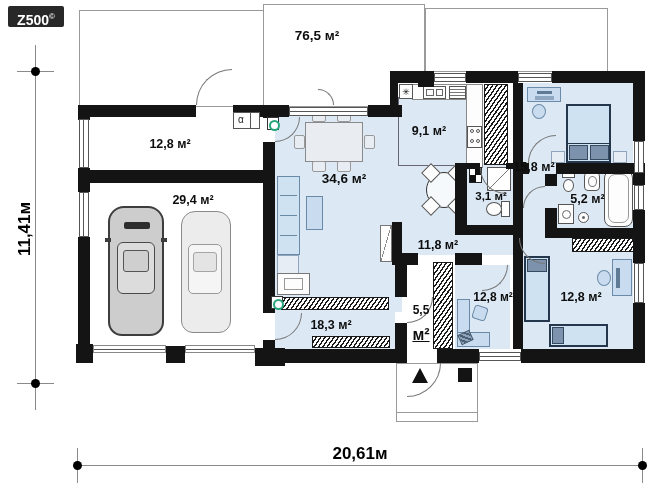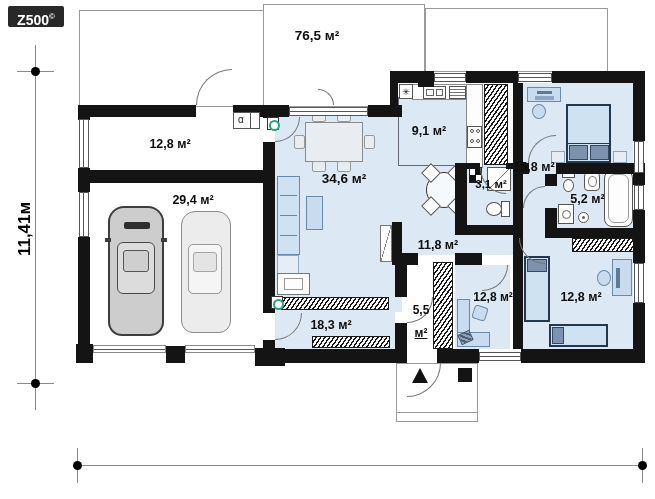--- a/index.html
+++ b/index.html
@@ -245,38 +245,39 @@
   </div>
   <div class="abs" style="left:412px;top:368px;width:0;height:0;border-left:8px solid transparent;border-right:8px solid transparent;border-bottom:15px solid #111;"></div>
   <div class="wall" style="left:458px;top:368px;width:14px;height:14px;"></div>
 
   <div class="lbl lbl-big" style="left:267px;top:28px;width:100px;">76,5 м²</div>
   <div class="lbl" style="left:125px;top:137px;width:90px;">12,8 м²</div>
   <div class="lbl" style="left:148px;top:193px;width:90px;">29,4 м²</div>
   <div class="lbl lbl-big" style="left:308px;top:171px;width:72px;">34,6 м²</div>
   <div class="lbl" style="left:399px;top:124px;width:60px;">9,1 м²</div>
   <div class="lbl" style="left:504px;top:120px;width:60px;margin-top:40px;">15,8 м²</div>
-  <div class="lbl" style="left:466px;top:178px;width:50px;font-size:11.5px;">3,1 м²</div>
+  <div class="lbl" style="left:466px;top:190px;width:50px;font-size:11.5px;">3,1 м²</div>
   <div class="lbl" style="left:560px;top:192px;width:55px;">5,2 м²</div>
   <div class="lbl" style="left:408px;top:238px;width:60px;">11,8 м²</div>
   <div class="lbl" style="left:463px;top:290px;width:60px;font-size:12px;">12,8 м²</div>
   <div class="lbl" style="left:551px;top:290px;width:60px;">12,8 м²</div>
   <div class="lbl" style="left:401px;top:303px;width:40px;font-size:12px;">5,5</div>
-  <div class="lbl" style="left:401px;top:326px;width:40px;font-size:12px;text-decoration:underline;">м²</div>
+  <div class="lbl" style="left:401px;top:326px;width:40px;font-size:16px;text-decoration:underline;">м²</div>
   <div class="lbl" style="left:301px;top:318px;width:60px;">18,3 м²</div>
 
   <div class="dimline" style="left:35px;top:45px;width:1px;height:365px;"></div>
   <div class="dimline" style="left:17px;top:71px;width:37px;height:1px;"></div>
   <div class="dimline" style="left:17px;top:383px;width:37px;height:1px;"></div>
   <div class="dot" style="left:31px;top:67px;"></div>
   <div class="dot" style="left:31px;top:379px;"></div>
   <div class="dimlbl" style="left:-15px;top:219px;width:80px;transform:rotate(-90deg);">11,41м</div>
 
   <div class="dimline" style="left:77px;top:465px;width:565px;height:1px;"></div>
   <div class="dimline" style="left:77px;top:448px;width:1px;height:35px;"></div>
   <div class="dimline" style="left:642px;top:448px;width:1px;height:35px;"></div>
   <div class="dot" style="left:73px;top:461px;"></div>
   <div class="dot" style="left:638px;top:461px;"></div>
+  <div class="dimlbl" style="left:310px;top:444px;width:100px;">20,61м</div>
 
   <div class="logo">
     <span>Z500</span><sup>©</sup>
   </div>
 </div>
 
 </body></html>

